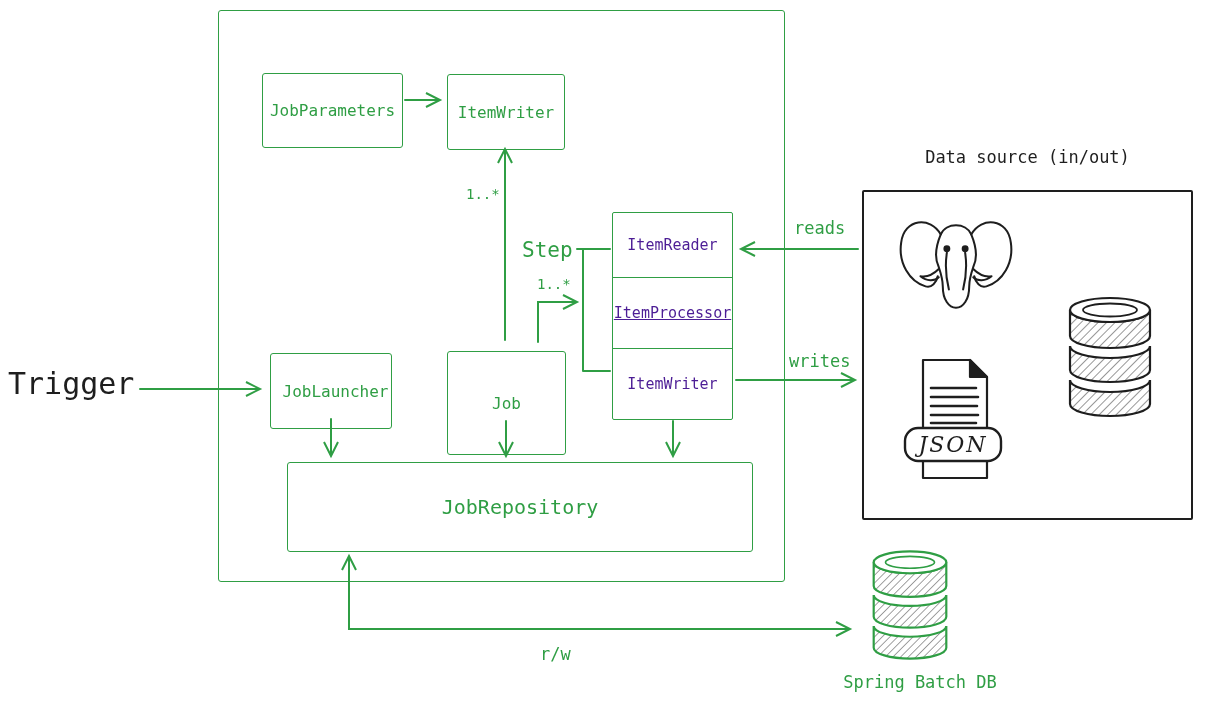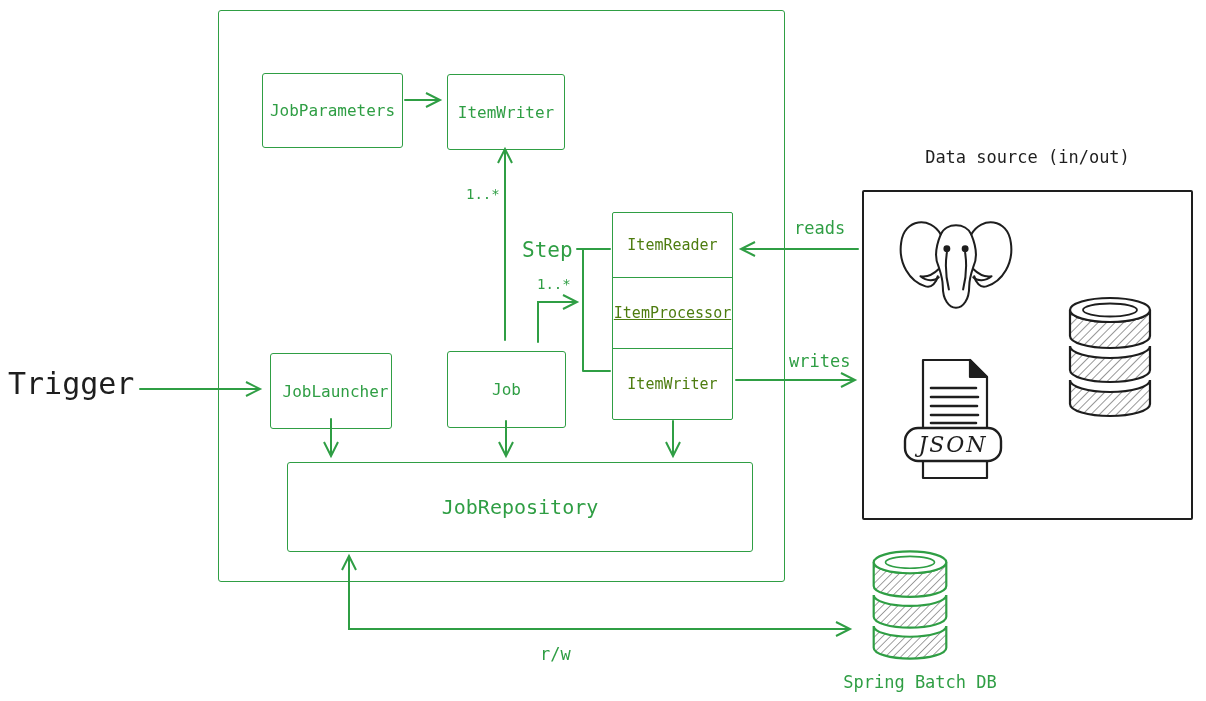--- a/index.html
+++ b/index.html
@@ -9,21 +9,21 @@
   }
   .box{
     position:absolute;border:1.8px solid #2f9e44;border-radius:3px;
     display:flex;align-items:center;justify-content:center;
     color:#2f9e44;background:transparent;box-sizing:border-box;
   }
   .label{position:absolute;color:#2f9e44;white-space:nowrap;}
   .black-text{color:#1e1e1e;}
   .stack{
     position:absolute;border:1.8px solid #2f9e44;border-radius:2px;
-    display:flex;flex-direction:column;color:#4d7c0f;box-sizing:border-box;
+    display:flex;flex-direction:column;color:#4c1d95;box-sizing:border-box;
   }
   .stack .row{display:flex;align-items:center;justify-content:center;font-size:15px;}
   .stack .row + .row{border-top:1.8px solid #2f9e44;}
   .dsbox{
     position:absolute;border:2px solid #1e1e1e;border-radius:2px;background:#fff;box-sizing:border-box;
   }
   svg.layer{position:absolute;left:0;top:0;pointer-events:none;}
   .icon-abs{position:absolute;}
   .fs16{font-size:16px;margin-top:11px;}
   .fs17{font-size:17px;}
@@ -66,21 +66,21 @@
   </div>
 
   <div class="box fs16" style="left:447px;top:63px;width:118px;height:76px;">
     <span>ItemWriter</span>
   </div>
 
   <div class="box fs16" style="left:270px;top:342px;width:122px;height:76px;padding-left:9px;">
     <span>JobLauncher</span>
   </div>
 
-  <div class="box fs16" style="left:447px;top:340px;width:119px;height:77px;">
+  <div class="box fs16" style="left:447px;top:340px;width:119px;height:104px;">
     <span>Job</span>
   </div>
 
   <div class="box fs20" style="left:287px;top:462px;width:466px;height:90px;">
     <span>JobRepository</span>
   </div>
 
   <div class="stack" style="left:612px;top:212px;width:121px;height:208px;">
     <div class="row" style="height:64px;">
       <span>ItemReader</span>

